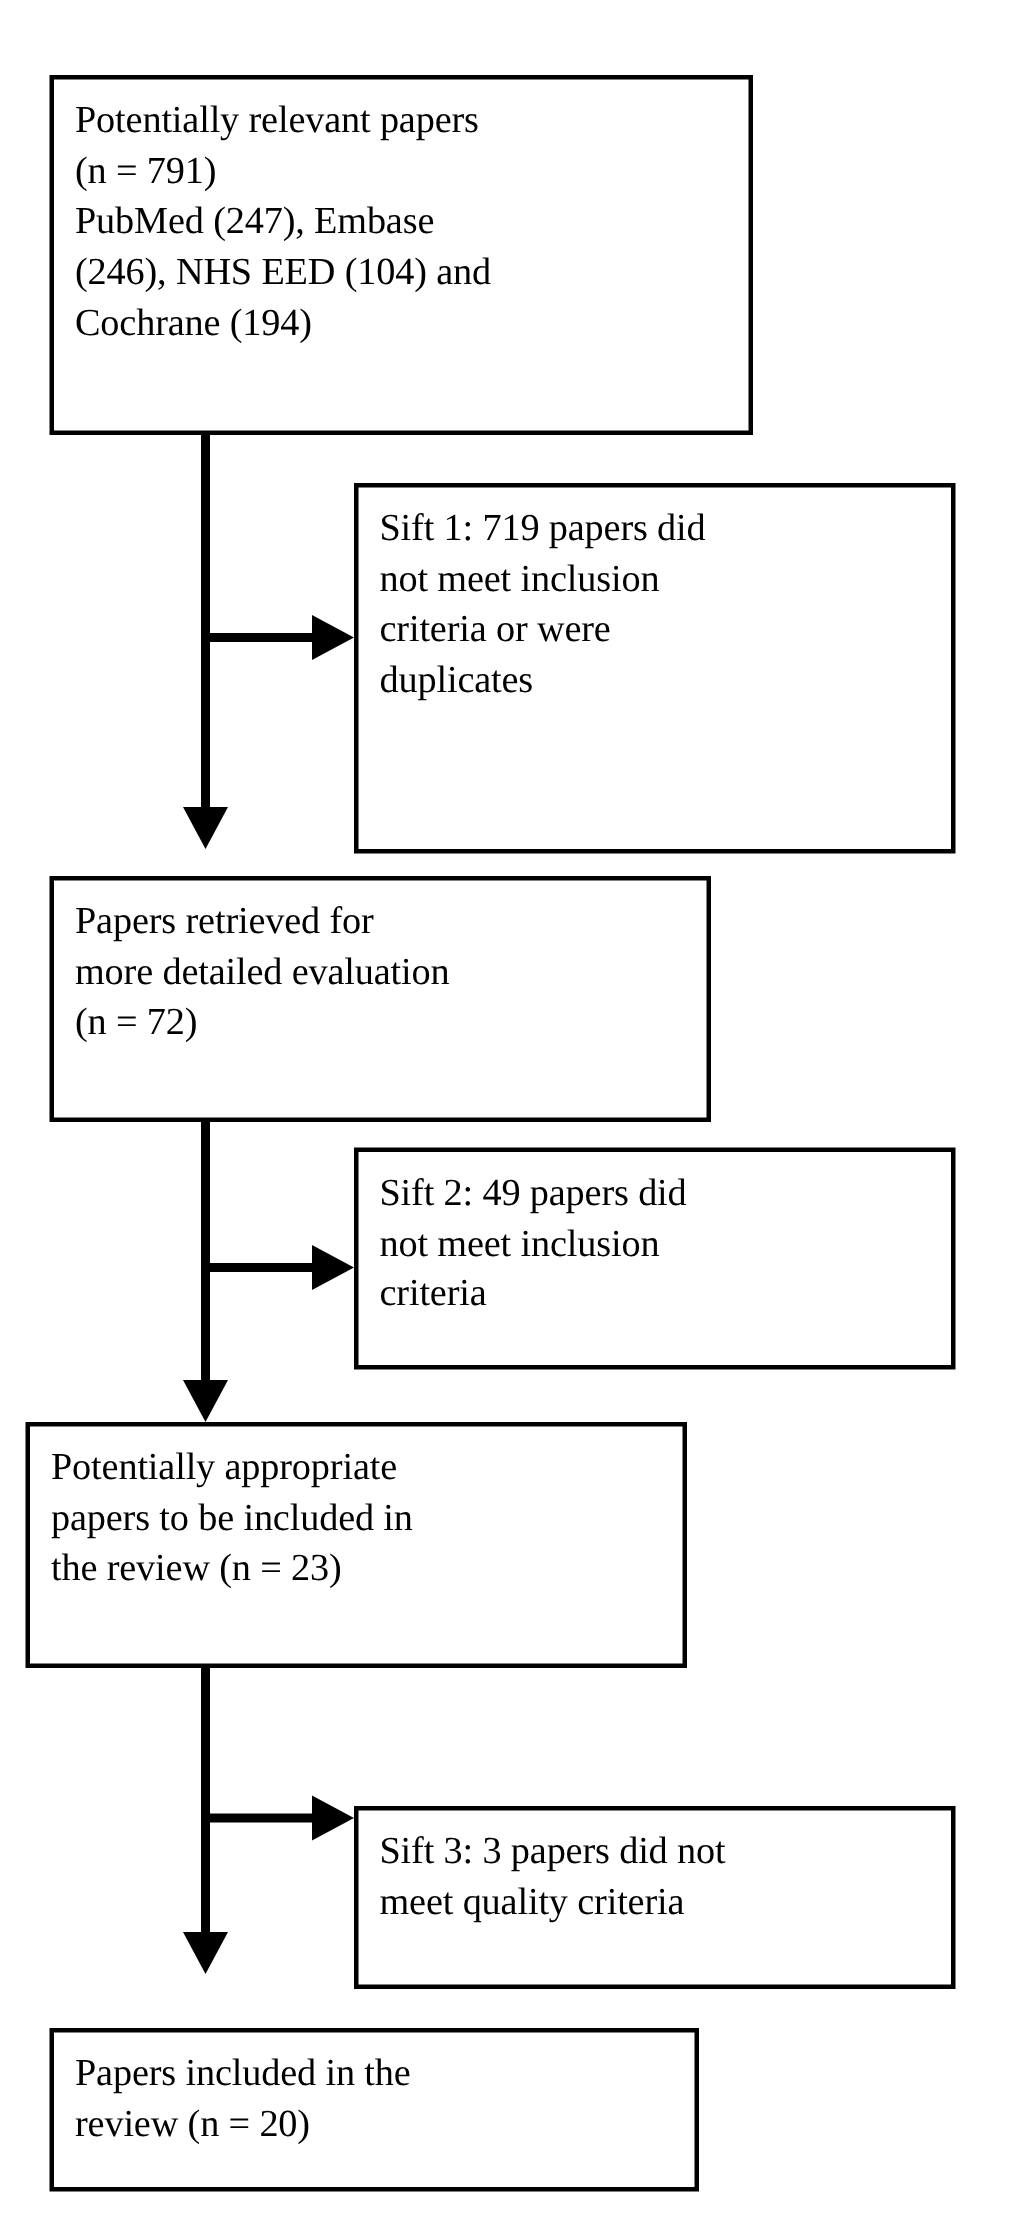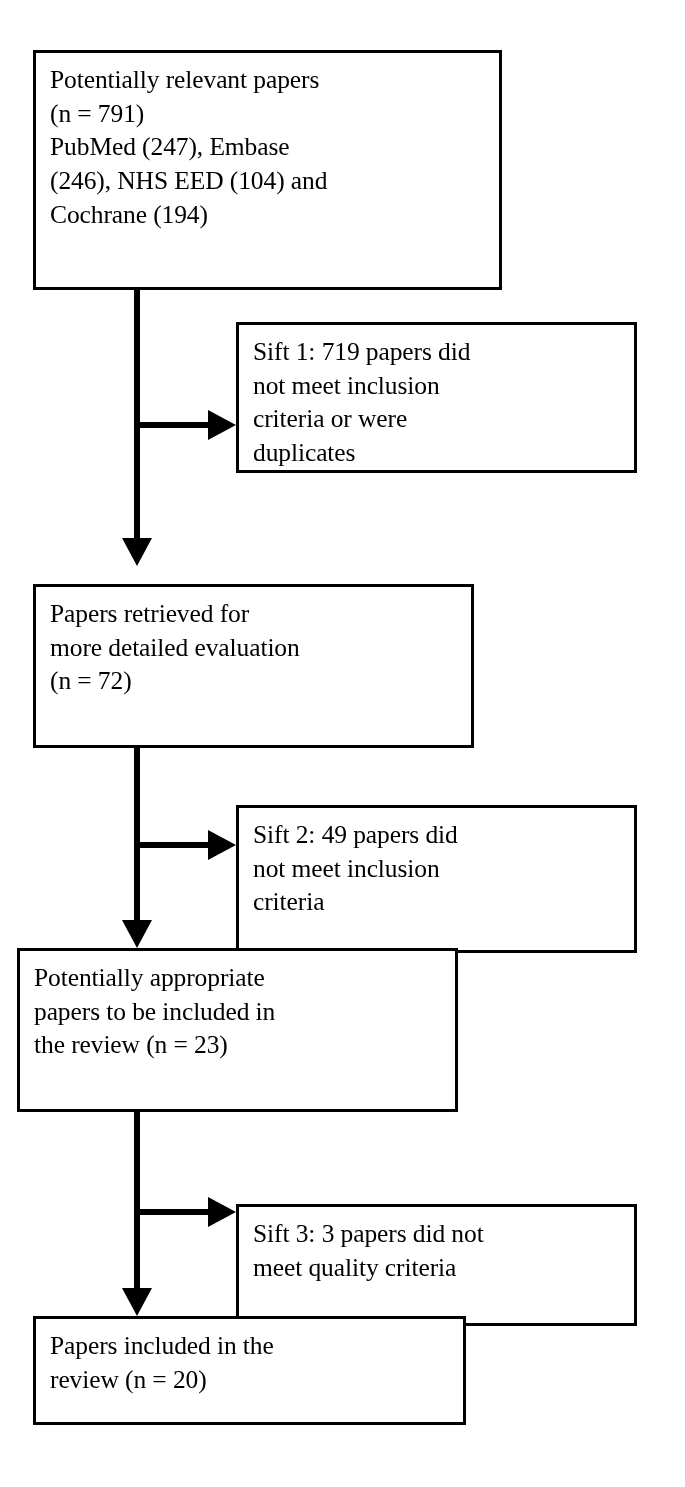--- a/index.html
+++ b/index.html
@@ -81,36 +81,36 @@
       <polygon points="236,1212 208,1197 208,1227" fill="#000000"></polygon>
     </g>
   </svg>
 
   <div class="node node-main" style="left:33px; top:50px; width:469px; height:240px;">Potentially relevant papers
 (n = 791)
 PubMed (247), Embase
 (246), NHS EED (104) and
 Cochrane (194)</div>
 
-  <div class="node node-side" style="left:236px; top:322px; width:401px; height:151px;">Sift 1: 719 papers did
+  <div class="node node-side" style="left:236px; top:322px; width:401px; height:247px;">Sift 1: 719 papers did
 not meet inclusion
 criteria or were
 duplicates</div>
 
   <div class="node node-main" style="left:33px; top:584px; width:441px; height:164px;">Papers retrieved for
 more detailed evaluation
 (n = 72)</div>
 
-  <div class="node node-side" style="left:236px; top:765px; width:401px; height:148px;margin-top:40px;">Sift 2: 49 papers did
+  <div class="node node-side" style="left:236px; top:765px; width:401px; height:148px;">Sift 2: 49 papers did
 not meet inclusion
 criteria</div>
 
   <div class="node node-main" style="left:17px; top:948px; width:441px; height:164px;">Potentially appropriate
 papers to be included in
 the review (n = 23)</div>
 
   <div class="node node-side" style="left:236px; top:1204px; width:401px; height:122px;">Sift 3: 3 papers did not
 meet quality criteria</div>
 
-  <div class="node node-main" style="left:33px; top:1316px; width:433px; height:109px;">Papers included in the
+  <div class="node node-main" style="left:33px; top:1352px; width:433px; height:109px;">Papers included in the
 review (n = 20)</div>
 
 </div>
 
 </body></html>

